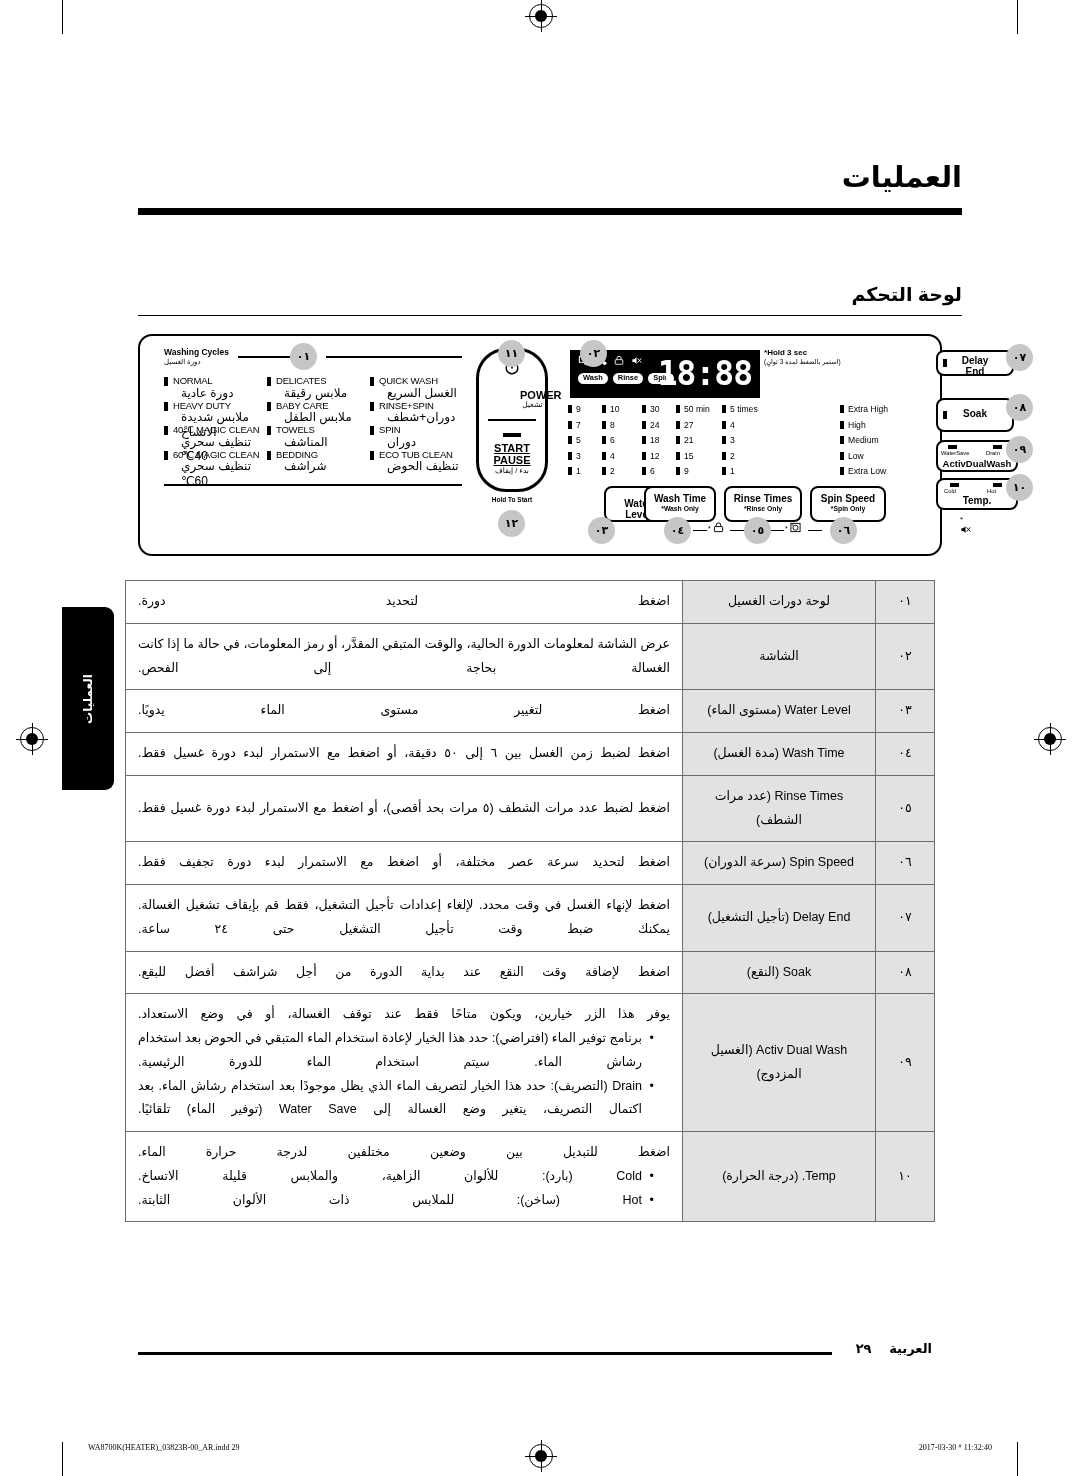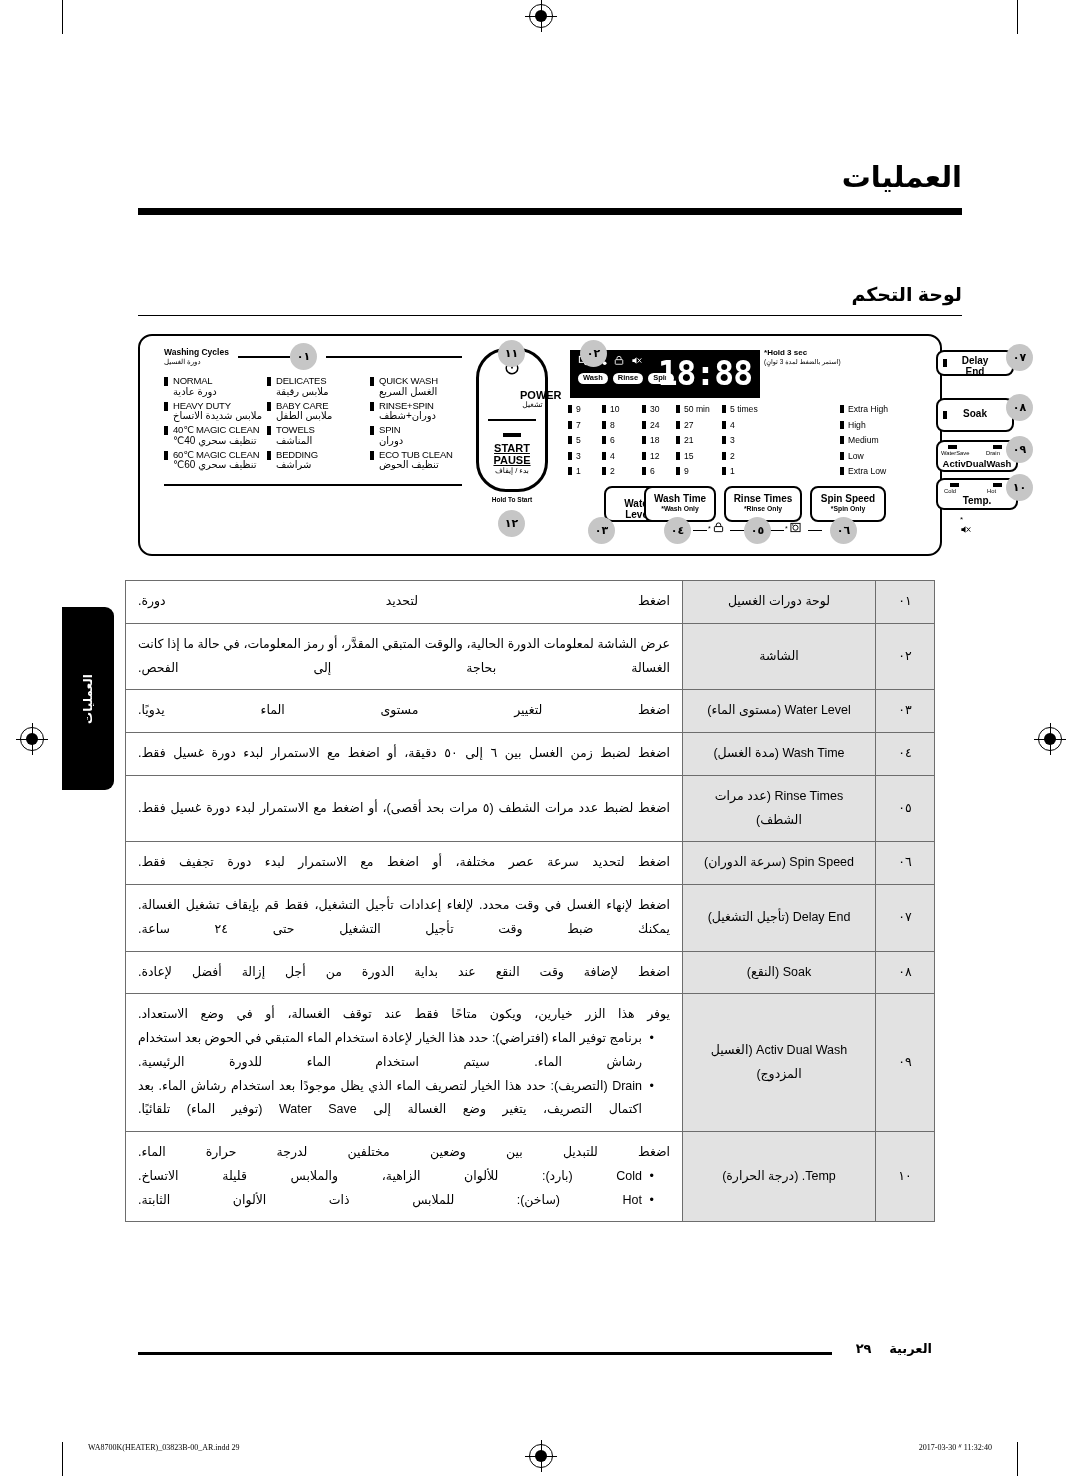--- a/index.html
+++ b/index.html
@@ -158,21 +158,21 @@
     column-gap: 4px;
   }
   .cyc { text-align: left; position: relative; padding-left: 9px; }
   .cyc .bar {
     position: absolute;
     left: 0; top: 1px;
     width: 4px; height: 9px;
     background: #000;
   }
   .cyc .en { font-size: 9.5px; display: block; line-height: 1.05; letter-spacing:-0.2px;}
-  .cyc .ar { font-size: 10px; display: block; line-height: 1.2; direction: rtl; text-align: left; }
+  .cyc .ar { font-size: 12px; display: block; line-height: 1.2; direction: rtl; text-align: left; margin-left: 8px; }
   .cycles-bottom-rule {
     position: absolute;
     left: 24px; top: 148px; width: 298px; height: 1.5px; background: #000;
   }
 
   
   .power-shell {
     position: absolute;
     left: 336px;
     top: 12px;
@@ -748,21 +748,21 @@
 
     <tr>
       <td class="num-col">٠٧</td>
       <td class="label-col">Delay End (تأجيل التشغيل)</td>
       <td class="desc-col">اضغط لإنهاء الغسل في وقت محدد. لإلغاء إعدادات تأجيل التشغيل، فقط قم بإيقاف تشغيل الغسالة. يمكنك ضبط وقت تأجيل التشغيل حتى ٢٤ ساعة.</td>
     </tr>
 
     <tr>
       <td class="num-col">٠٨</td>
       <td class="label-col">Soak (النقع)</td>
-      <td class="desc-col">اضغط لإضافة وقت النقع عند بداية الدورة من أجل إزالة أفضل لإعادة.</td>
+      <td class="desc-col">اضغط لإضافة وقت النقع عند بداية الدورة من أجل شراشف أفضل للبقع.</td>
     </tr>
 
     <tr>
       <td class="num-col">٠٩</td>
       <td class="label-col">Activ Dual Wash (الغسيل المزدوج)</td>
       <td class="desc-col">
         <span class="line">يوفر هذا الزر خيارين، ويكون متاحًا فقط عند توقف الغسالة، أو في وضع الاستعداد.</span>
         <ul>
           <li>برنامج توفير الماء (افتراضي): حدد هذا الخيار لإعادة استخدام الماء المتبقي في الحوض بعد استخدام رشاش الماء. سيتم استخدام الماء للدورة الرئيسية.</li>
           <li>Drain (التصريف): حدد هذا الخيار لتصريف الماء الذي يظل موجودًا بعد استخدام رشاش الماء. بعد اكتمال التصريف، يتغير وضع الغسالة إلى Water Save (توفير الماء) تلقائيًا.</li>

